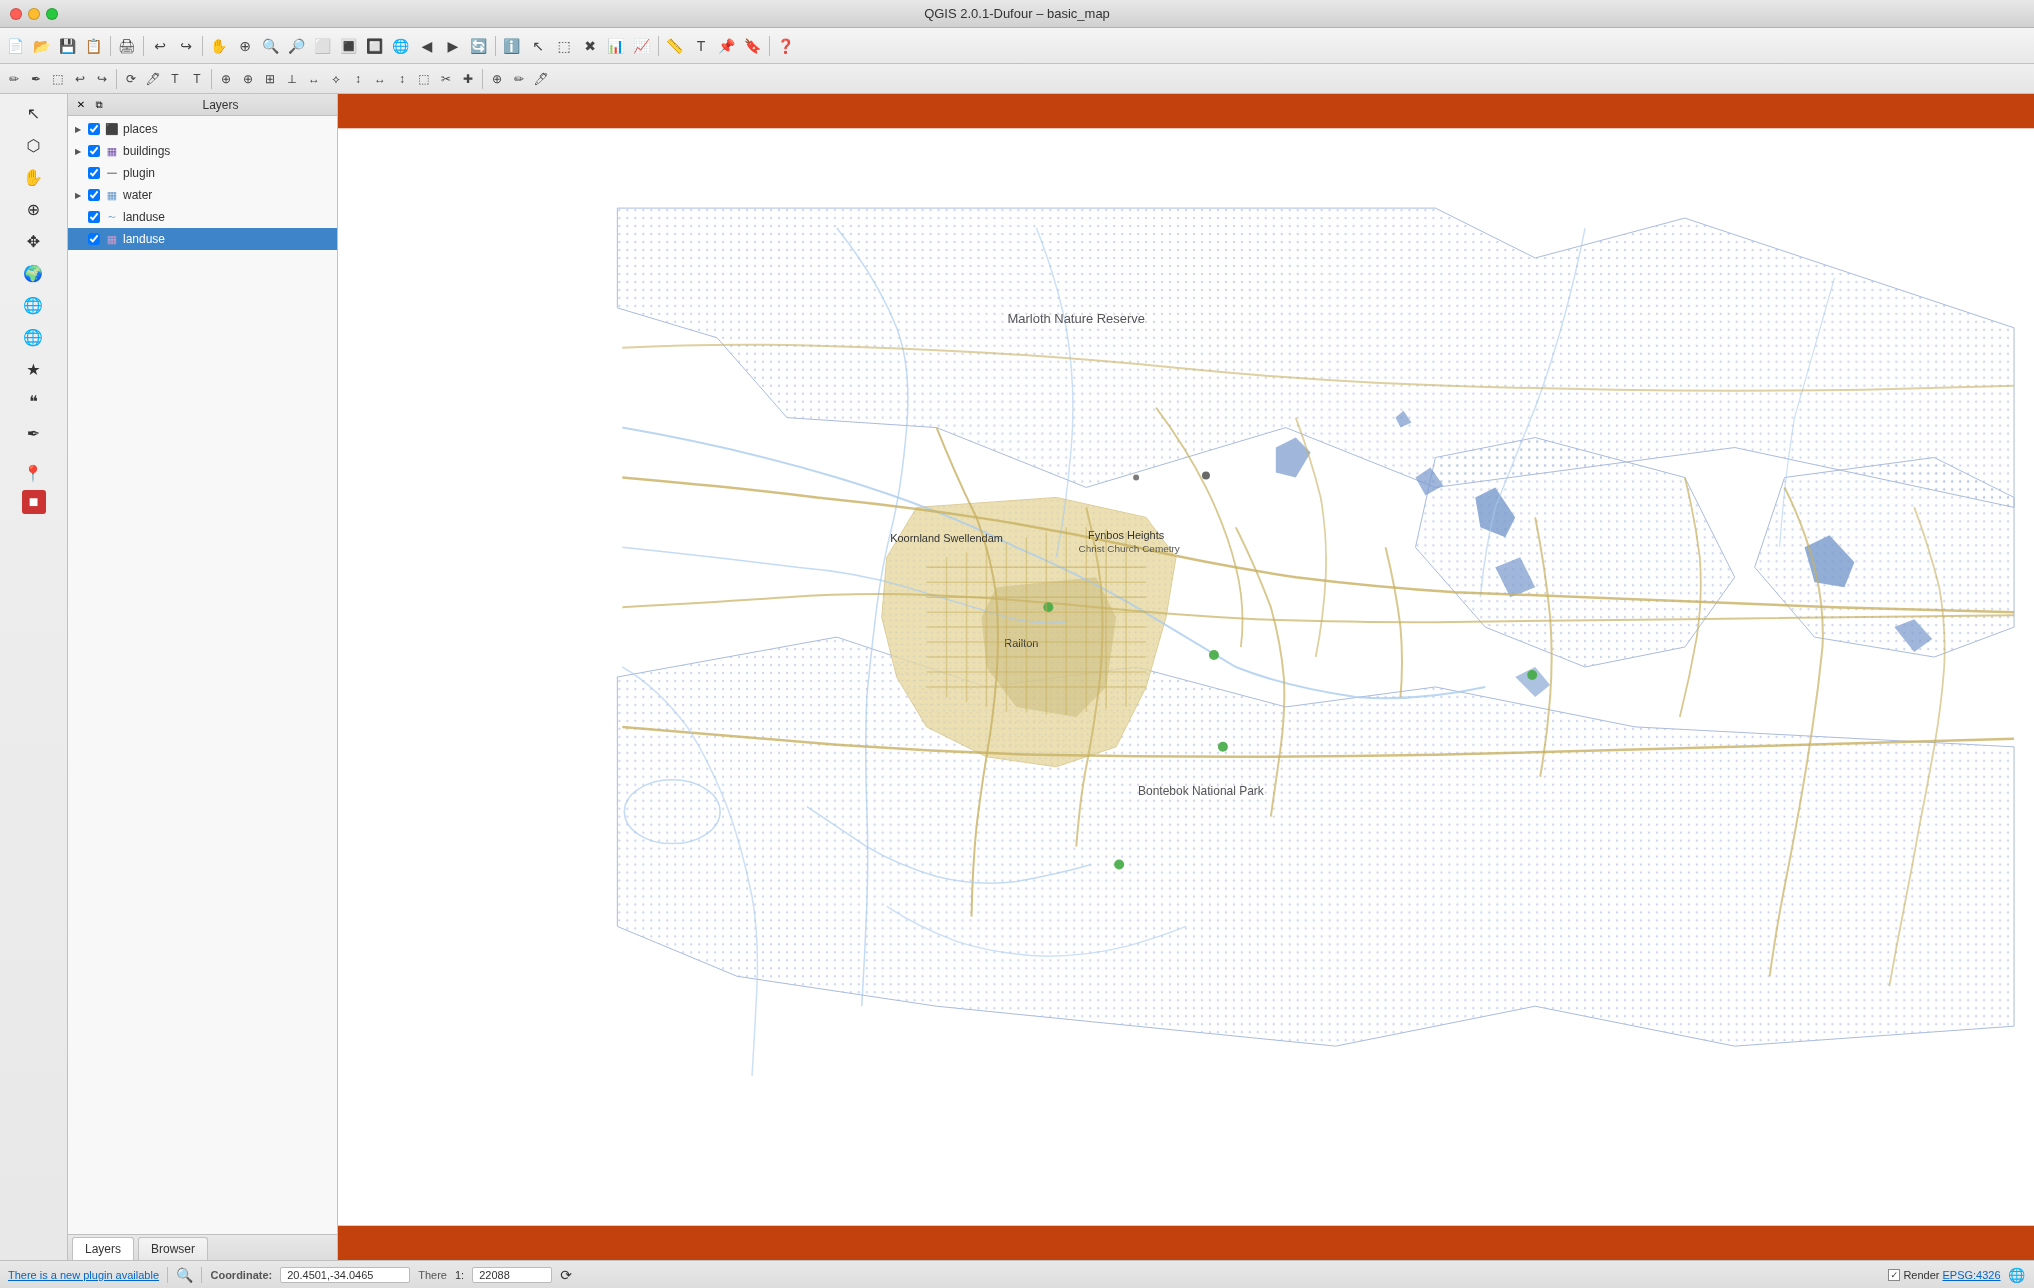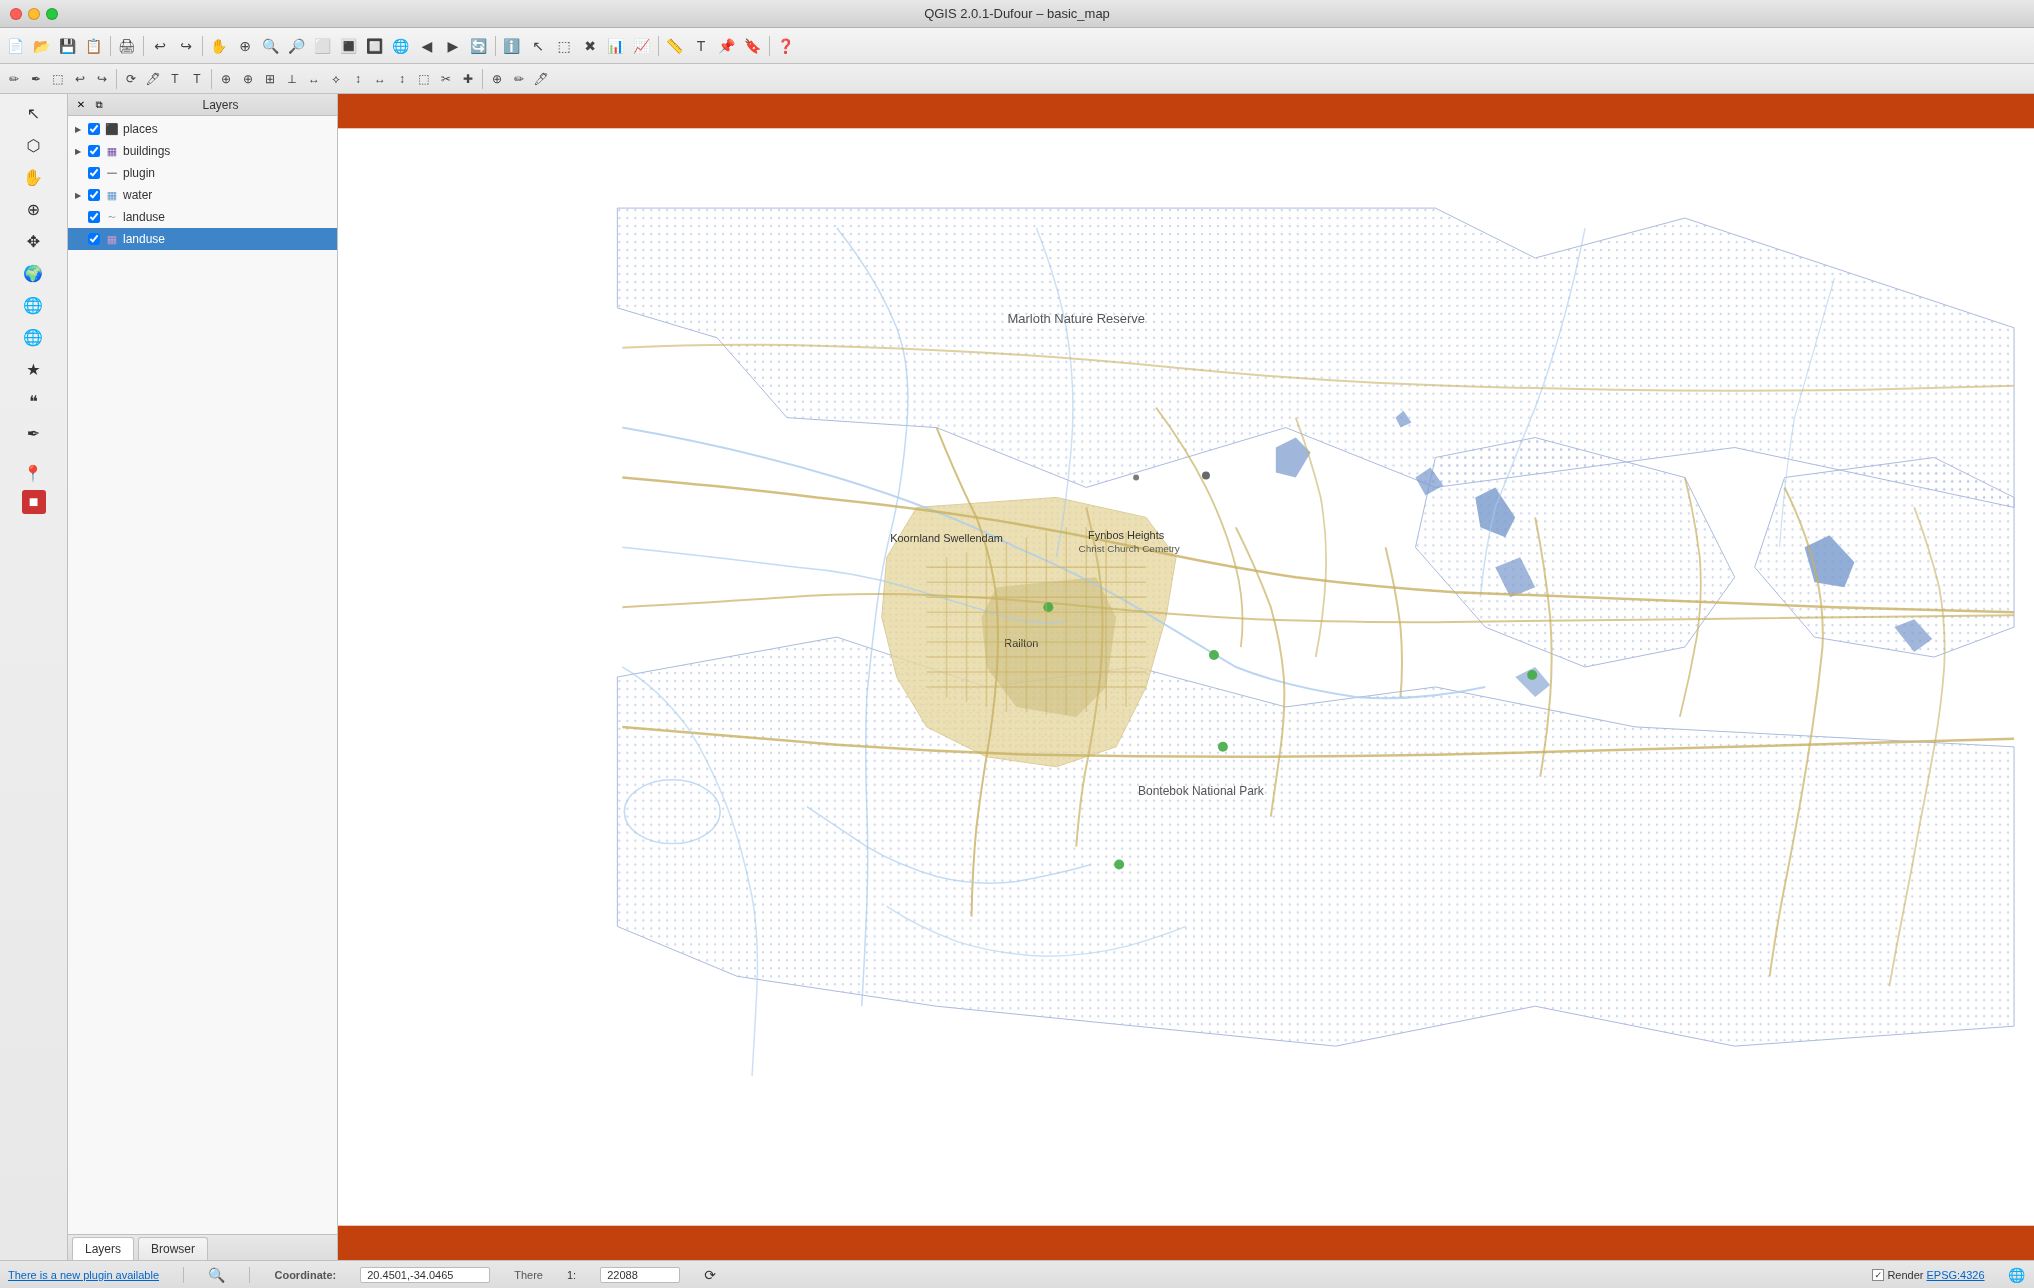--- a/index.html
+++ b/index.html
@@ -223,21 +223,21 @@
     }
 
     
     .status-bar {
       height: 28px;
       background: linear-gradient(to bottom, #e8e8e8, #ddd);
       border-top: 1px solid #c0c0c0;
       display: flex;
       align-items: center;
       padding: 0 8px;
-      gap: 24px;
+      gap: 8px;
       font-size: 11px;
       color: #333;
     }
     .status-link {
       color: #0066cc;
       text-decoration: underline;
       cursor: pointer;
     }
     .status-separator {
       width: 1px; height: 16px;

